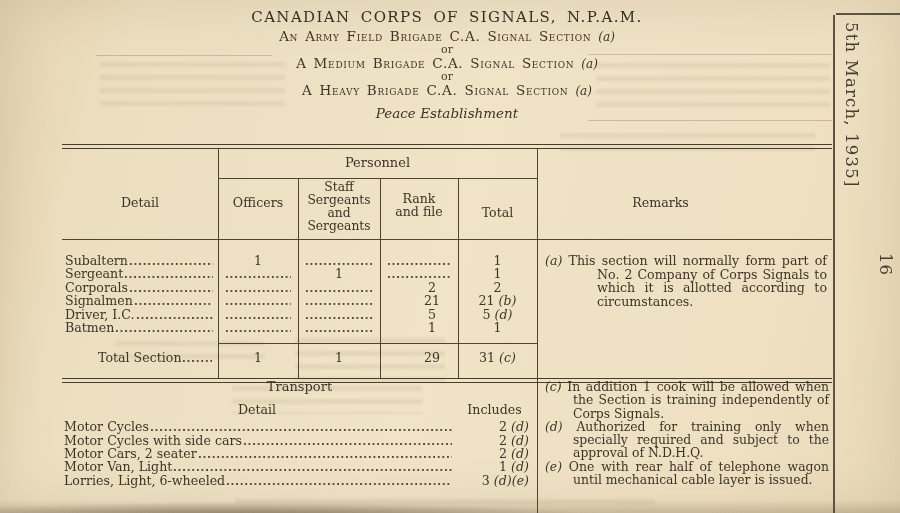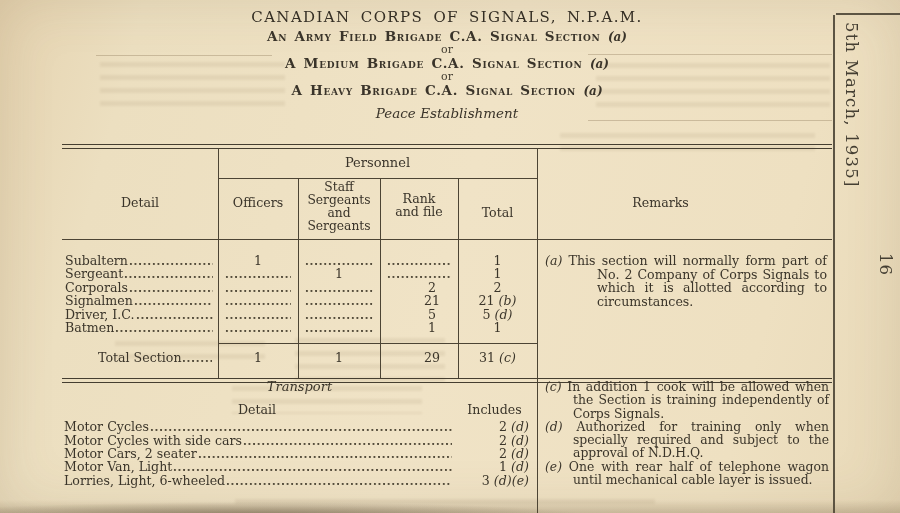--- a/index.html
+++ b/index.html
@@ -21,21 +21,21 @@
   .bottom-shadow {
     position:absolute; left:0; right:0; bottom:0; height:13px; pointer-events:none;
     background:
       radial-gradient(ellipse 60% 170% at 28% 120%, rgba(70,55,35,.45), rgba(70,55,35,0) 62%),
       linear-gradient(to bottom, rgba(0,0,0,0), rgba(92,72,45,.22));
   }
 
   
   .header { position:absolute; left:62px; top:8px; width:770px; text-align:center; }
   .h-title { font-size:15px; letter-spacing:1.4px; word-spacing:4px; color:#342e24; line-height:18px; }
-  .h-sub { font-variant:small-caps; font-size:13.5px; letter-spacing:.7px; word-spacing:2px; line-height:15px; margin-top:3px; color:#3a342a;font-weight:bold; }
+  .h-sub { font-variant:small-caps; font-size:13.5px; letter-spacing:.7px; word-spacing:2px; line-height:15px; margin-top:3px; color:#3a342a; }
   .h-note { font-variant:normal; font-style:italic; font-size:12px; letter-spacing:0; }
   .h-or { font-size:11px; line-height:10px; color:#453f33; }
   .h-est { font-style:italic; font-size:13.5px; margin-top:6px; color:#3a342a; }
 
   
   .dbl { position:absolute; height:5px; border-top:1.6px solid #453e30; border-bottom:1.6px solid #453e30; }
   .hline { position:absolute; height:1.2px; background:#4c4434; }
   .vline { position:absolute; width:1.2px; background:#4c4434; }
 
   
@@ -60,21 +60,21 @@
   .prow-total { position:absolute; left:0; top:207px; width:475px; display:flex; font-size:12.6px; line-height:13.4px; }
   .tot-detail { width:156px; display:flex; padding-left:36px; }
   .tot-leader { width:30px; }
 
   .remark-a { position:absolute; left:483px; top:110px; width:282px; }
   .remark-a p { font-size:12.6px; line-height:13.5px; text-align:justify; padding-left:52px; text-indent:-52px; }
   .rkey { font-style:italic; }
 
   
   .transport { position:absolute; left:62px; top:372px; width:475px; }
-  .t-title { text-align:center; font-style:italic; font-size:13px; margin-top:7px; }
+  .t-title { text-align:center; font-size:13px; margin-top:7px; }
   .t-head { display:flex; margin-top:9px; font-size:12.6px; line-height:13.4px; }
   .t-head-detail { flex:1; text-align:center; }
   .t-head-veh { width:85px; text-align:center; }
   .t-rows { margin-top:4px; }
   .t-row { display:flex; height:13.3px; font-size:12.6px; line-height:13.3px; }
   .t-label { padding-left:2px; }
   .t-val { width:85px; text-align:right; padding-right:8px; white-space:nowrap; }
   .vnote { font-style:italic; margin-left:4px; }
 
   

